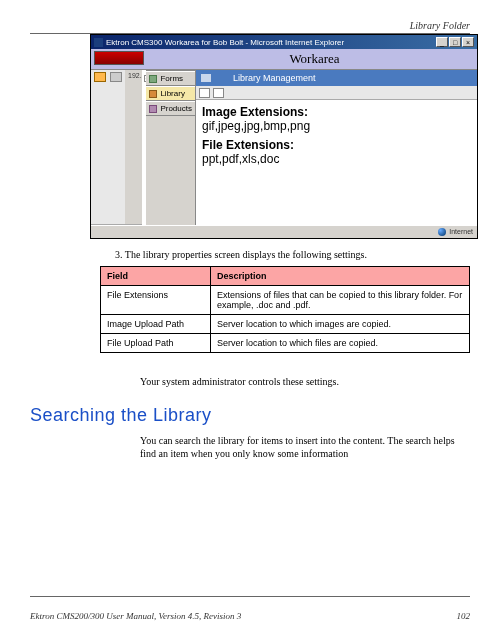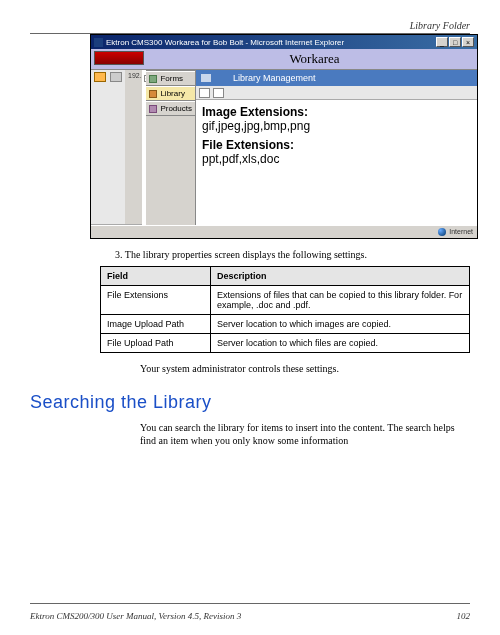--- a/index.html
+++ b/index.html
@@ -129,30 +129,30 @@
     border-collapse: collapse;
     font-size: 9px;
   }
   table.fields th, table.fields td {
     border: 1px solid #000;
     padding: 4px 6px;
     text-align: left;
     vertical-align: top;
   }
   table.fields th {
-    background: #e5e5e5;
+    background: #fca5a5;
     font-family: Arial, sans-serif;
     font-weight: bold;
     font-size: 9px;
   }
   table.fields td:first-child { width: 110px; font-family: Arial, sans-serif; }
   table.fields td:last-child { font-family: Arial, sans-serif; }
   .note {
     margin-left: 110px;
-    margin-top: 10px;
+    margin-top: 23px;
     font-size: 10px;
   }
   h2.section {
     color: #1a4fc7;
     font-family: Arial, Helvetica, sans-serif;
     font-weight: normal;
     font-size: 18px;
     margin-top: 18px;
     margin-bottom: 8px;
     letter-spacing: 0.5px;
@@ -160,21 +160,21 @@
   .body-para {
     margin-left: 110px;
     font-size: 10px;
     line-height: 1.3;
   }
   .footer {
     position: absolute;
     bottom: 14px;
     left: 30px; right: 30px;
     border-top: 1px solid #666;
-    padding-top: 7px;
+    padding-top: 14px;
     display: flex;
     font-style: italic;
     font-size: 9px;
     color: #333;
   }
   .footer .pg { margin-left: auto; font-style: italic; }
 </style>
 </head>
 <body>
 

